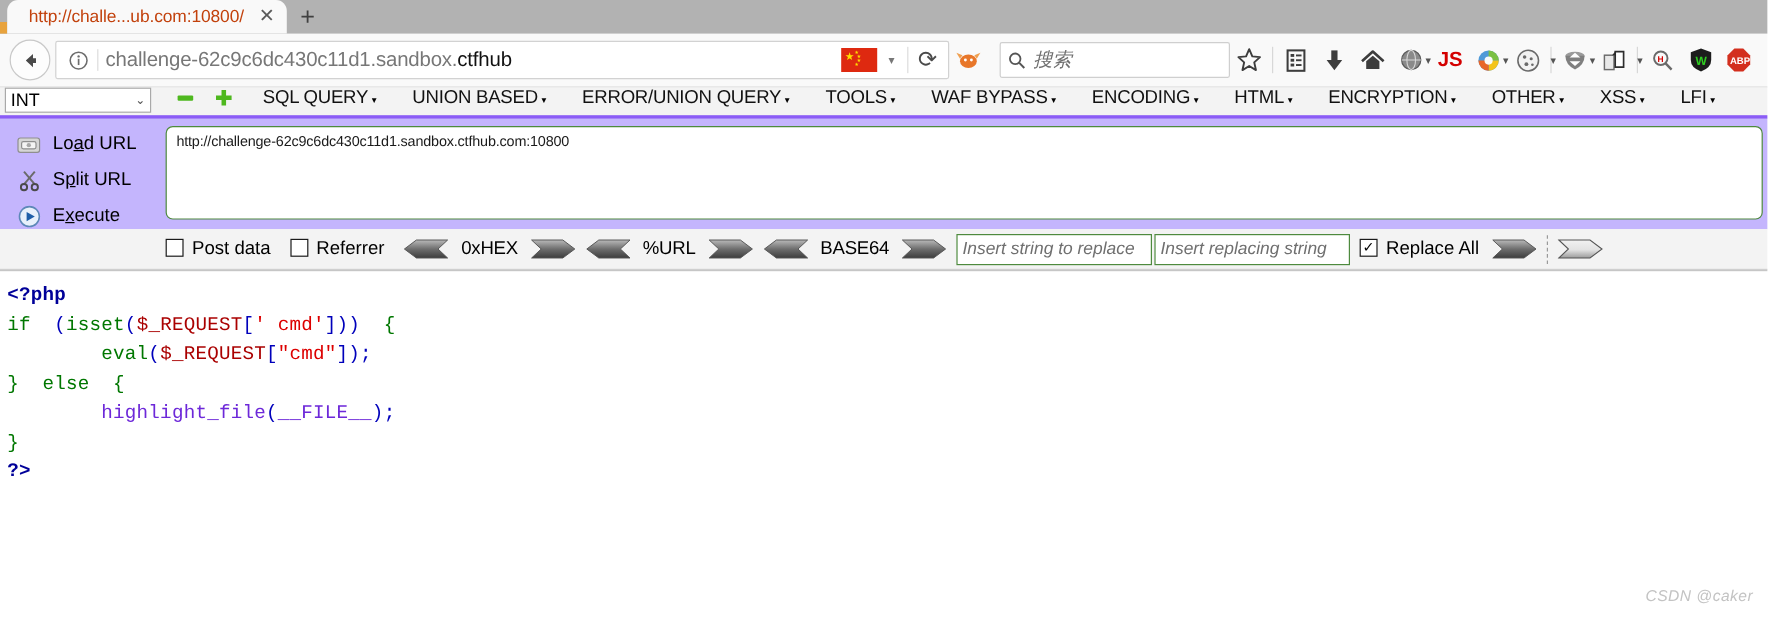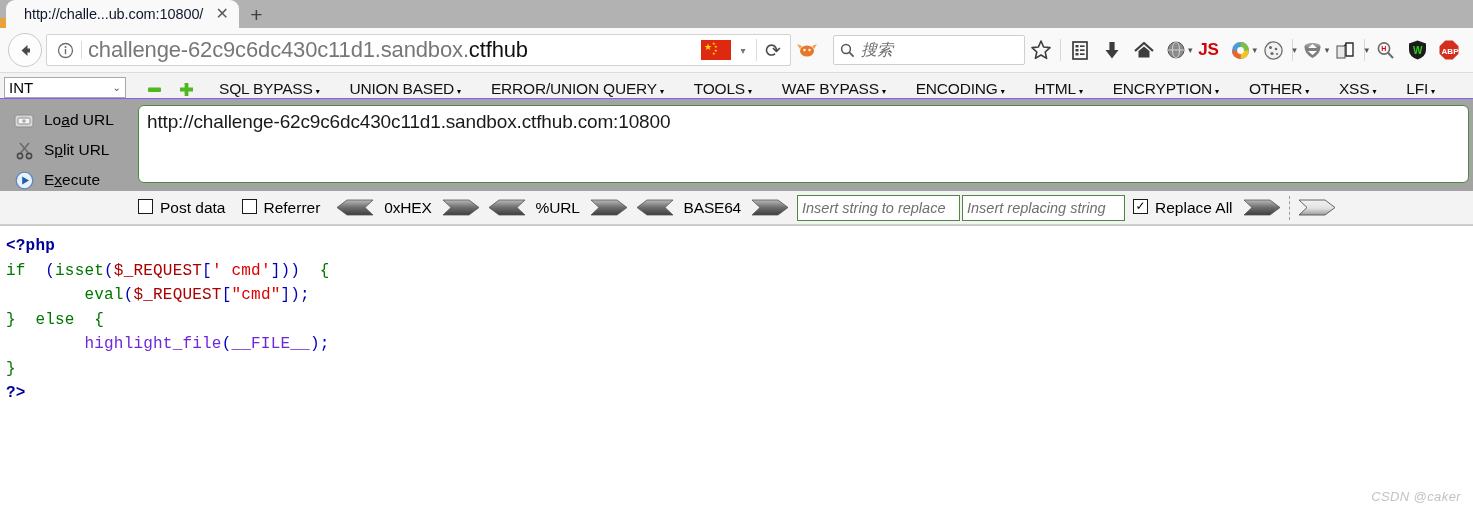--- a/index.html
+++ b/index.html
@@ -31,21 +31,21 @@
     border-top-left-radius: 9px;
     border-top-right-radius: 9px;
     display: flex;
     align-items: center;
     padding: 0 6px 0 18px;
     min-width: 230px;
     position: relative;
   }
   .tab-title {
     font-size: 14.5px;
-    color: #0f172a;
+    color: #c2410c;
     white-space: nowrap;
     letter-spacing: -0.1px;
     flex: 1;
   }
   .tab-close {
     width: 22px; height: 22px;
     display: flex; align-items: center; justify-content: center;
     color: #5a5a5a;
     font-size: 16px;
     line-height: 1;
@@ -90,21 +90,21 @@
     border: 1px solid #d2d2d2;
     border-radius: 2px;
     display: flex;
     align-items: center;
     padding: 0 4px;
   }
   .info-icon { width: 28px; display:flex; align-items:center; justify-content:center; }
   .url-sep { width:1px; height:18px; background:#dcdcdc; margin:0 6px 0 2px; }
   .url-text {
     flex: 1;
-    font-size: 22px;
+    font-size: 17px;
     color: #3a3a3a;
     white-space: nowrap;
     overflow: hidden;
     letter-spacing: -0.15px;
   }
   .url-text .dim { color: #777; }
   .url-text .strong { color: #111; }
   .flag {
     width: 30px; height: 20px;
     background: #de2910;
@@ -148,23 +148,23 @@
     color: #3d3d3d;
   }
   .vsep { width:1px; height:22px; background:#d8d8d8; margin:0 3px; flex:0 0 auto;}
   .mini-caret { font-size: 9px; color:#555; margin-left:-4px; width:12px; display:flex;align-items:center;justify-content:center;}
 
   
   .hb-menu {
     height: 26px;
     background: #f3f3f3;
     display: flex;
-    align-items: flex-end;
+    align-items: flex-start;
     padding-left: 4px;
-    border-bottom: 1px solid #8b5cf6;
+    border-bottom: 3px solid #8b5cf6;
     font-size: 15.5px;
     color: #111;
     gap: 12px;
   }
   .hb-select {
     width: 122px; height: 21px;
     background: #fff;
     border: 1px solid #a9a9a9;
     display: flex; align-items: center;
     padding: 0 4px;
@@ -182,21 +182,21 @@
   .hb-item {
     padding: 0 9px;
     white-space: nowrap;
     display: flex; align-items: baseline;
     letter-spacing: -0.2px;
   }
   .hb-item .tri { font-size: 8px; margin-left: 3px; color:#000; }
 
   
   .hb-main {
-    background: #a3a3a3;
+    background: #c4b5fd;
     display: flex;
     padding: 6px 0 0 0;
     height: 92px;
   }
   .hb-actions {
     width: 138px;
     flex: 0 0 138px;
     padding-left: 10px;
   }
   .hb-action {
@@ -215,21 +215,21 @@
     flex: 1;
     margin-right: 4px;
   }
   .hb-url-box {
     width: 100%;
     height: 78px;
     background: #fff;
     border: 1px solid #4e8a3e;
     border-radius: 6px;
     padding: 5px 8px;
-    font-size: 19px;
+    font-size: 12px;
     color: #1a1a1a;
     overflow: hidden;
     letter-spacing: -0.15px;
   }
 
   
   .hb-opts {
     background: #f3f3f3;
     height: 34px;
     display: flex;
@@ -485,21 +485,21 @@
       <rect x="1" y="5.5" width="13" height="4.5" rx="1" fill="#4eb81e"></rect>
     </svg>
   </div>
   <div class="sq-btn">
     <svg width="15" height="15" viewBox="0 0 15 15">
       <path d="M5.6 1 H9.4 V5.6 H14 V9.4 H9.4 V14 H5.6 V9.4 H1 V5.6 H5.6 Z" fill="#4eb81e"></path>
     </svg>
   </div>
 
   <div class="hb-item">
-    <span>SQL BYPASS</span>
+    <span>SQL QUERY</span>
     <span class="tri">▾</span>
   </div>
   <div class="hb-item">
     <span>UNION BASED</span>
     <span class="tri">▾</span>
   </div>
   <div class="hb-item">
     <span>ERROR/UNION QUERY</span>
     <span class="tri">▾</span>
   </div>

